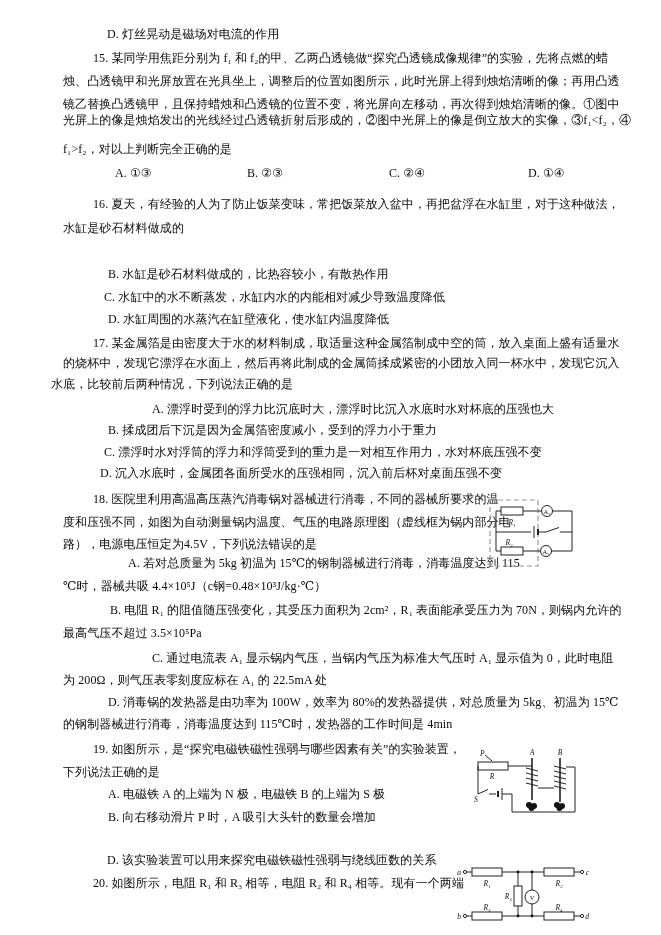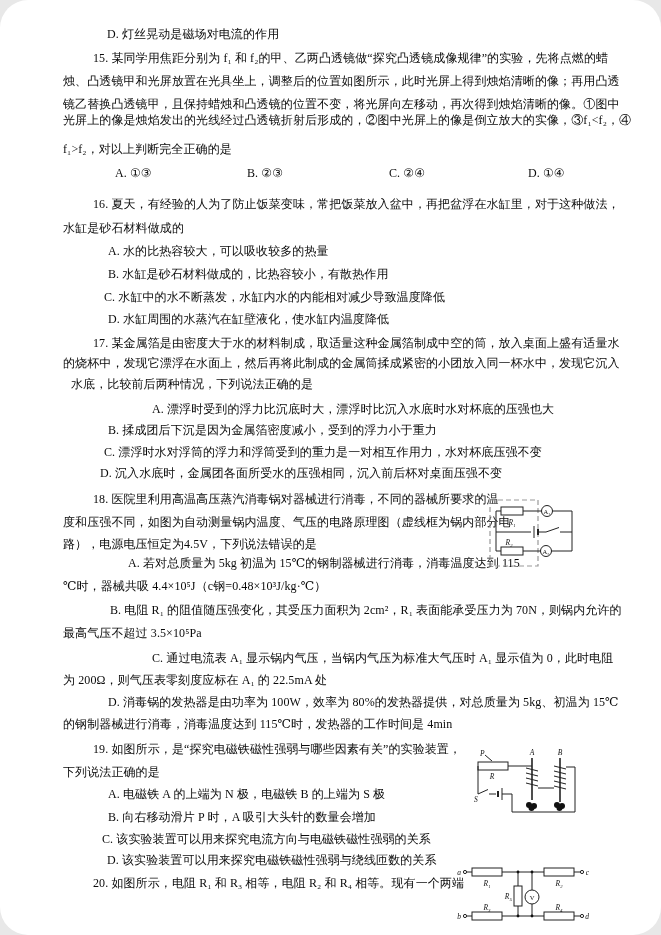--- a/index.html
+++ b/index.html
@@ -1,20 +1,20 @@
 <!DOCTYPE html>
 <html><head>
 <meta charset="utf-8">
 <style>
   * { margin:0; padding:0; box-sizing:border-box; }
   html,body { background:#e8e8e8; }
   body { font-family:"Liberation Serif","DejaVu Serif",serif; color:#000; }
   .page {
     position:relative; width:661px; height:935px; background:#ffffff;
-    margin:0 auto; overflow:hidden;border-radius:28px;
+    margin:0 auto; overflow:hidden;
   }
   .ln {
     position:absolute; font-size:12px; line-height:15px;
     white-space:nowrap; color:#0a0a0a; letter-spacing:0.1px;
   }
   .fig { position:absolute; }
   svg text { font-family:"Liberation Serif","DejaVu Serif",serif; }
   .lbl { font-style:italic; font-size:7.5px; fill:#111; }
   .meter { font-size:6.5px; fill:#111; }
 </style>
@@ -30,28 +30,27 @@
   <div class="ln" style="left:63px;  top:97px">镜乙替换凸透镜甲，且保持蜡烛和凸透镜的位置不变，将光屏向左移动，再次得到烛焰清晰的像。①图中</div>
   <div class="ln" style="left:63px;  top:113px">光屏上的像是烛焰发出的光线经过凸透镜折射后形成的，②图中光屏上的像是倒立放大的实像，③f₁&lt;f₂，④</div>
   <div class="ln" style="left:63px;  top:142px">f₁&gt;f₂，对以上判断完全正确的是</div>
   <div class="ln" style="left:115px; top:166px">A. ①③</div>
   <div class="ln" style="left:247px; top:166px">B. ②③</div>
   <div class="ln" style="left:389px; top:166px">C. ②④</div>
   <div class="ln" style="left:528px; top:166px">D. ①④</div>
 
   <div class="ln" style="left:93px;  top:197px">16. 夏天，有经验的人为了防止饭菜变味，常把饭菜放入盆中，再把盆浮在水缸里，对于这种做法，</div>
   <div class="ln" style="left:63px;  top:221px">水缸是砂石材料做成的</div>
-  <div class="ln" style="left:108px; top:244px">A. 水的比热容较大，可以吸收较多的热量</div>
   <div class="ln" style="left:108px; top:267px">B. 水缸是砂石材料做成的，比热容较小，有散热作用</div>
   <div class="ln" style="left:104px; top:290px">C. 水缸中的水不断蒸发，水缸内水的内能相对减少导致温度降低</div>
   <div class="ln" style="left:108px; top:312px">D. 水缸周围的水蒸汽在缸壁液化，使水缸内温度降低</div>
 
   <div class="ln" style="left:93px;  top:336px">17. 某金属箔是由密度大于水的材料制成，取适量这种金属箔制成中空的筒，放入桌面上盛有适量水</div>
   <div class="ln" style="left:63px;  top:356px">的烧杯中，发现它漂浮在水面上，然后再将此制成的金属筒揉成紧密的小团放入同一杯水中，发现它沉入</div>
-  <div class="ln" style="left:71px;  top:377px">水底，比较前后两种情况，下列说法正确的是</div>
+  <div class="ln" style="left:51px;  top:377px">水底，比较前后两种情况，下列说法正确的是</div>
   <div class="ln" style="left:152px; top:402px">A. 漂浮时受到的浮力比沉底时大，漂浮时比沉入水底时水对杯底的压强也大</div>
   <div class="ln" style="left:108px; top:423px">B. 揉成团后下沉是因为金属箔密度减小，受到的浮力小于重力</div>
   <div class="ln" style="left:104px; top:445px">C. 漂浮时水对浮筒的浮力和浮筒受到的重力是一对相互作用力，水对杯底压强不变</div>
   <div class="ln" style="left:100px; top:466px">D. 沉入水底时，金属团各面所受水的压强相同，沉入前后杯对桌面压强不变</div>
 
   <div class="ln" style="left:93px;  top:492px">18. 医院里利用高温高压蒸汽消毒锅对器械进行消毒，不同的器械所要求的温</div>
   <div class="ln" style="left:63px;  top:515px">度和压强不同，如图为自动测量锅内温度、气压的电路原理图（虚线框为锅内部分电</div>
   <div class="ln" style="left:63px;  top:537px">路），电源电压恒定为4.5V，下列说法错误的是</div>
   <div class="ln" style="left:128px; top:556px">A. 若对总质量为 5kg 初温为 15℃的钢制器械进行消毒，消毒温度达到 115</div>
   <div class="ln" style="left:63px;  top:579px">℃时，器械共吸 4.4×10⁵J（c钢=0.48×10³J/kg·℃）</div>
@@ -87,21 +86,20 @@
     <text class="lbl" x="24" y="31" text-anchor="middle">R₁</text>
     <text class="lbl" x="21" y="51" text-anchor="middle">R₂</text>
     <text class="meter" x="59" y="19.5" text-anchor="middle">A₁</text>
     <text class="meter" x="58" y="59.5" text-anchor="middle">A₂</text>
   </svg>
 
   <div class="ln" style="left:93px;  top:742px">19. 如图所示，是“探究电磁铁磁性强弱与哪些因素有关”的实验装置，</div>
   <div class="ln" style="left:63px;  top:765px">下列说法正确的是</div>
   <div class="ln" style="left:108px; top:787px">A. 电磁铁 A 的上端为 N 极，电磁铁 B 的上端为 S 极</div>
   <div class="ln" style="left:108px; top:810px">B. 向右移动滑片 P 时，A 吸引大头针的数量会增加</div>
-  <div class="ln" style="left:102px; top:832px">C. 该实验装置可以用来探究电流方向与电磁铁磁性强弱的关系</div>
   <div class="ln" style="left:107px; top:853px">D. 该实验装置可以用来探究电磁铁磁性强弱与绕线匝数的关系</div>
 
   <svg class="fig" style="left:468px; top:746px" width="114" height="76" viewBox="0 0 114 76">
     <g stroke="#222" stroke-width="1" fill="none">
       <rect x="10" y="16" width="30" height="8"></rect>
       <line x1="17" y1="9" x2="24" y2="15"></line>
       <line x1="10" y1="20" x2="10" y2="48"></line>
       <line x1="10" y1="48" x2="20" y2="43.5"></line>
       <line x1="21" y1="48" x2="28" y2="48"></line>
       <line x1="30" y1="45" x2="30" y2="51" stroke-width="2"></line>

